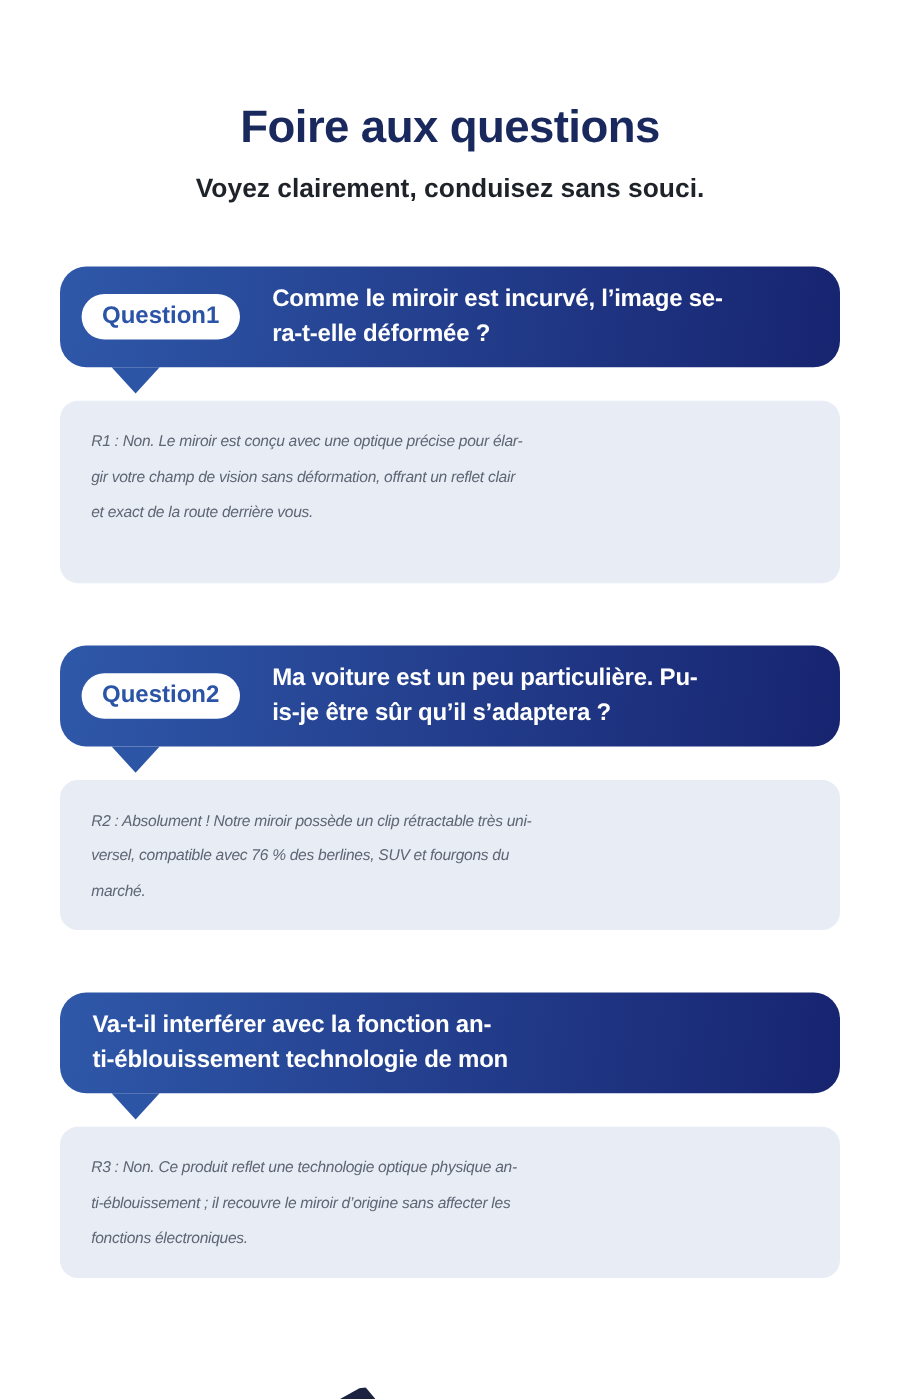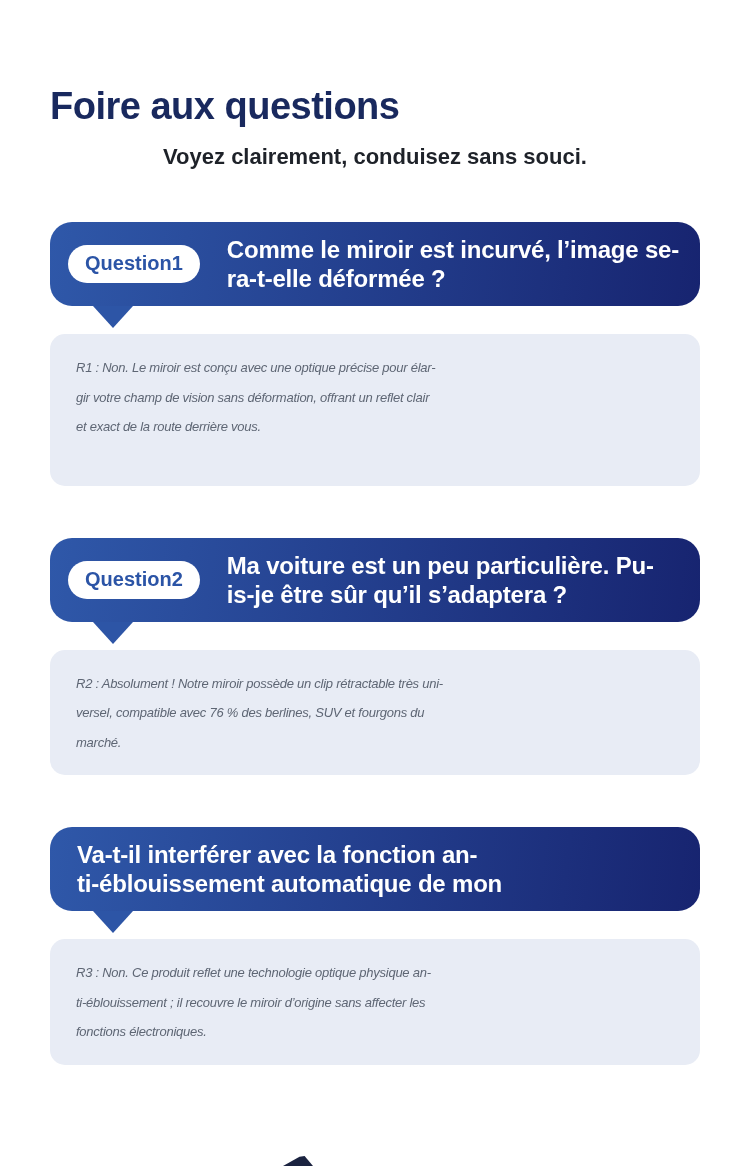--- a/index.html
+++ b/index.html
@@ -23,21 +23,21 @@
     position:relative;
     overflow:hidden;
   }
   .content{
     width:650px;
     margin:0 auto;
     padding-top:84px;
   }
   .page-title{
     margin:0;
-    text-align:left;
+    text-align:center;
     font-size:38px;
     line-height:44px;
     font-weight:700;
     letter-spacing:-0.5px;
     color:var(--title-navy);
   }
   .page-subtitle{
     margin:16px 0 0 0;
     text-align:center;
     font-size:22px;
@@ -66,21 +66,21 @@
     border-radius:20px;
     padding:7px 17px 8px 17px;
     font-size:20px;
     line-height:23px;
     font-weight:700;
   }
   .q-text{
     margin-left:27px;
     margin-right:14px;
     color:#ffffff;
-    font-size:24px;
+    font-size:20px;
     font-weight:700;
     line-height:29px;
     letter-spacing:-0.2px;
     white-space:pre-line;
   }
   .bubble-tail{
     position:absolute;
     left:43px;
     top:100%;
     width:0;height:0;
@@ -141,21 +141,21 @@
       <span class="bubble-tail"></span>
     </div>
     <div class="answer">R2 : Absolument ! Notre miroir possède un clip rétractable très uni-
 versel, compatible avec 76 % des berlines, SUV et fourgons du
 marché.</div>
   </section>
 
   <section class="faq-item">
     <div class="q-header">
       <div class="q-text">Va-t-il interférer avec la fonction an-
-ti-éblouissement automatique de mon</div>
+ti-éblouissement technologie de mon</div>
       <span class="bubble-tail"></span>
     </div>
     <div class="answer">R3 : Non. Ce produit reflet une technologie optique physique an-
 ti-éblouissement ; il recouvre le miroir d’origine sans affecter les
 fonctions électroniques.</div>
   </section>
 
 </div>
 
 <div class="cutoff-graphic"></div>

